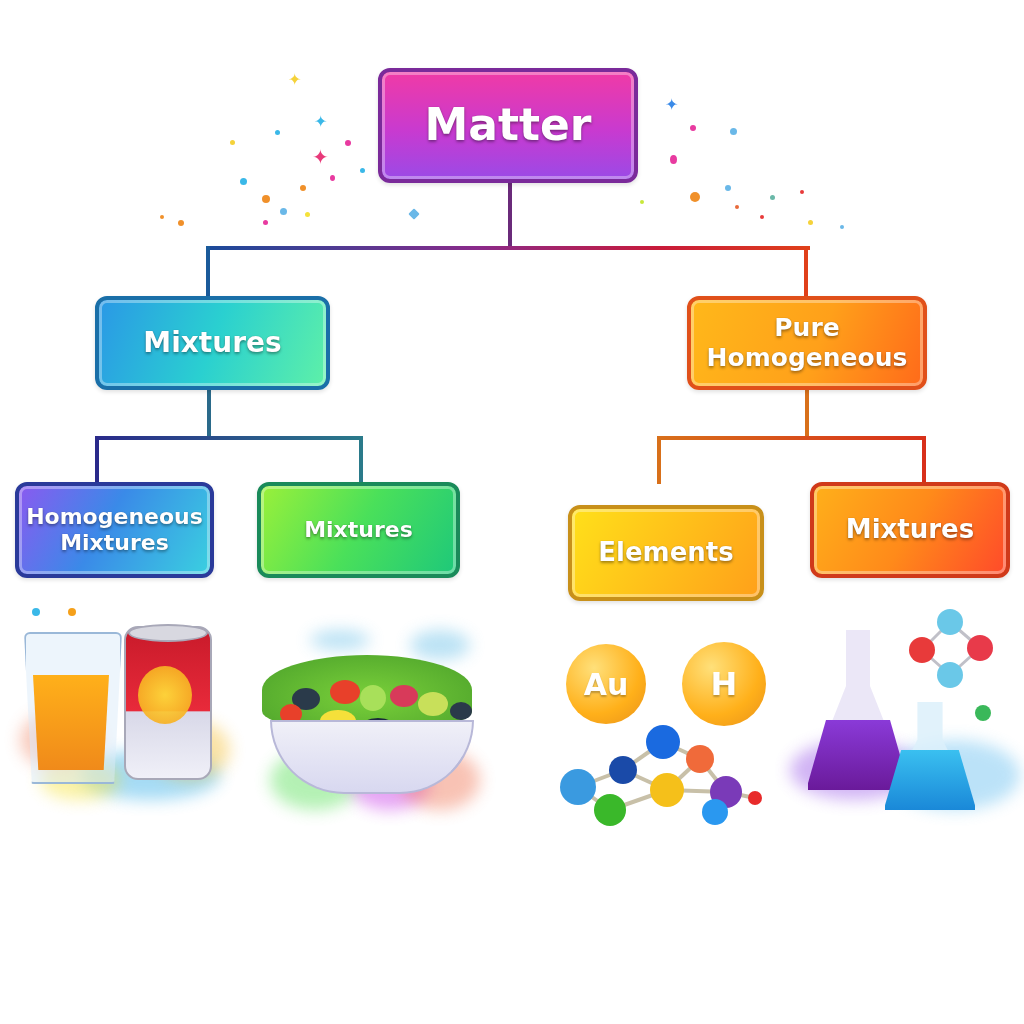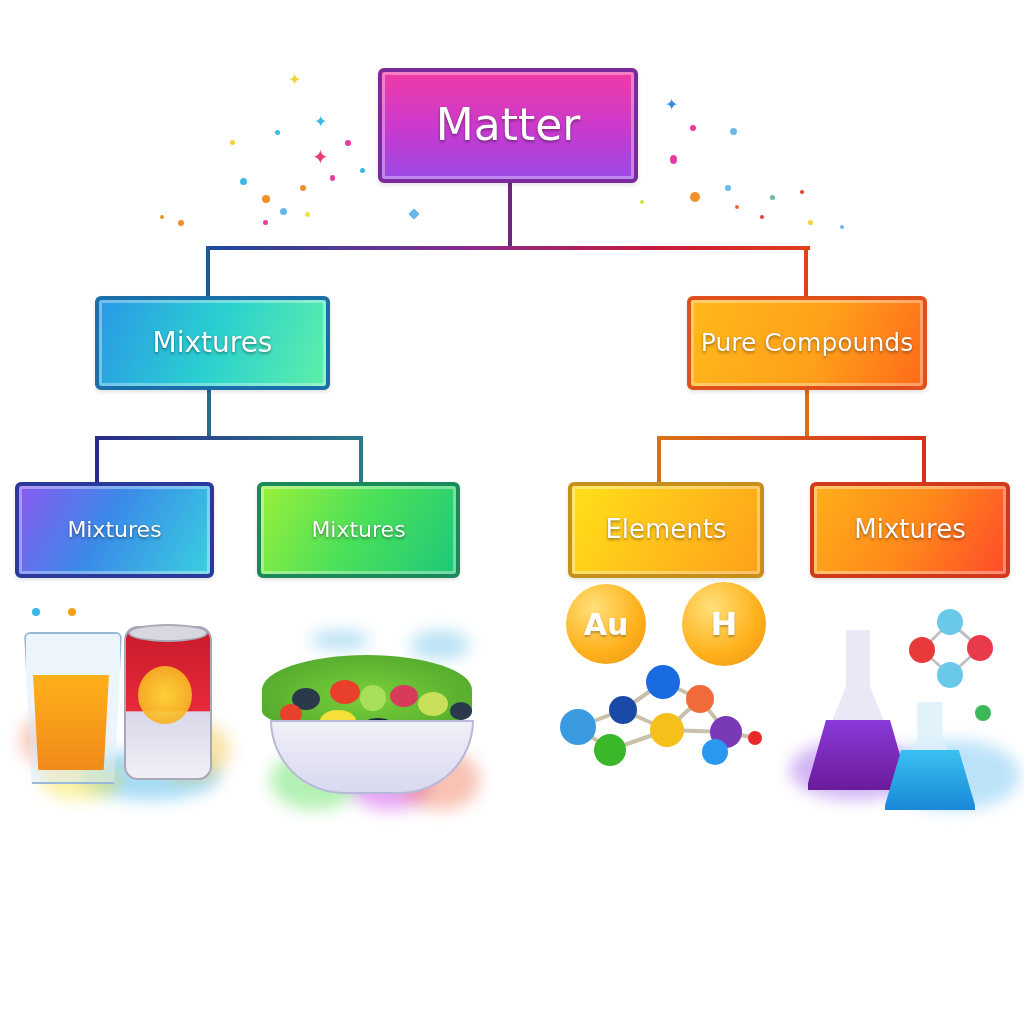--- a/index.html
+++ b/index.html
@@ -1,20 +1,20 @@
 <!DOCTYPE html>
 <html><head>
 <meta charset="utf-8">
 <style>
   html, body { margin:0; padding:0; }
   body { width:1024px; height:1024px; background:#ffffff; position:relative; overflow:hidden; font-family:"DejaVu Sans", sans-serif; }
   .abs { position:absolute; }
   .node {
     position:absolute; box-sizing:border-box; display:flex; align-items:center; justify-content:center;
-    text-align:center; color:#fff; font-weight:normal; border:4px solid; border-radius:6px;
+    text-align:center; color:#fff; font-weight:bold; border:4px solid; border-radius:12px;
     text-shadow:0 2px 3px rgba(0,0,0,0.35), 0 0 1px rgba(0,0,0,0.3);
     box-shadow:inset 0 0 0 3px rgba(255,255,255,0.35), 0 2px 4px rgba(0,0,0,0.12);
     line-height:1.2;
   }
   .node span { display:block; }
   .line { position:absolute; }
   .dot { position:absolute; border-radius:50%; }
   .splash { position:absolute; border-radius:50%; filter:blur(8px); opacity:0.45; }
 </style>
 </head>
@@ -73,34 +73,35 @@
   <span>Matter</span>
 </div>
 
 <div class="node" style="left:95px; top:296px; width:235px; height:94px; font-size:28px;
             background:linear-gradient(110deg,#2a98e6 0%,#2ad0d0 50%,#5ef0a8 100%); border-color:#1a6fa8;">
   <span>Mixtures</span>
 </div>
 
 <div class="node" style="left:687px; top:296px; width:240px; height:94px; font-size:25px;
             background:linear-gradient(110deg,#ffb81a 0%,#ffa01a 55%,#ff6a1a 100%); border-color:#e0501a;">
-  <span>Pure Compounds</span>
+  <span>Pure Homogeneous</span>
 </div>
 
 <div class="node" style="left:15px; top:482px; width:199px; height:96px; font-size:22px; flex-direction:column;
             background:linear-gradient(120deg,#8a5af0 0%,#3a8ae8 45%,#3ad0e0 100%); border-color:#2a3a9a;">
+  <span>Homogeneous</span>
   <span>Mixtures</span>
 </div>
 
 <div class="node" style="left:257px; top:482px; width:203px; height:96px; font-size:22px; flex-direction:column;
             background:linear-gradient(120deg,#9af03a 0%,#4ae05a 50%,#1ec87a 100%); border-color:#1a8a5a;">
   <span>Mixtures</span>
 </div>
 
-<div class="node" style="left:568px; top:482px; width:196px; height:96px; font-size:26px;
+<div class="node" style="left:568px; top:505px; width:196px; height:96px; font-size:26px;
             background:linear-gradient(120deg,#ffe01a 0%,#ffc01a 50%,#ffa01a 100%); border-color:#c8901a;">
   <span>Elements</span>
 </div>
 
 <div class="node" style="left:810px; top:482px; width:200px; height:96px; font-size:26px;
             background:linear-gradient(120deg,#ffb01a 0%,#ff8a1a 50%,#ff4a2a 100%); border-color:#d03a1a;">
   <span>Mixtures</span>
 </div>
 
 <div class="abs" style="left:0; top:600px; width:240px; height:240px;">
@@ -131,21 +132,21 @@
   <div class="dot" style="left:110px;top:85px;width:26px;height:26px;background:#a8e05a;"></div>
   <div class="dot" style="left:140px;top:85px;width:28px;height:22px;background:#d83a5a;"></div>
   <div class="dot" style="left:168px;top:92px;width:30px;height:24px;background:#c8e05a;"></div>
   <div class="dot" style="left:200px;top:102px;width:22px;height:18px;background:#2a3a4a;"></div>
   <div class="dot" style="left:30px;top:104px;width:22px;height:20px;background:#e8402a;"></div>
   <div class="dot" style="left:70px;top:110px;width:36px;height:22px;background:#f5e03a;"></div>
   <div class="dot" style="left:110px;top:118px;width:36px;height:18px;background:#1a2a3a;"></div>
   <div class="abs" style="left:20px;top:120px;width:200px;height:70px;border-radius:0 0 100px 100px;background:linear-gradient(180deg,#f0f0f8,#d8d8f0);border:2px solid #b8b8d8;"></div>
 </div>
 
-<div class="abs" style="left:550px; top:564px; width:230px; height:240px;">
+<div class="abs" style="left:550px; top:624px; width:230px; height:240px;">
   <div class="abs" style="left:16px;top:20px;width:80px;height:80px;border-radius:50%;background:radial-gradient(circle at 35% 30%,#ffe07a,#ffb01a 60%,#e8901a);display:flex;align-items:center;justify-content:center;color:#fff;font-weight:bold;font-size:30px;text-shadow:0 2px 2px rgba(0,0,0,0.25);">
     <span>Au</span>
   </div>
   <div class="abs" style="left:132px;top:18px;width:84px;height:84px;border-radius:50%;background:radial-gradient(circle at 35% 30%,#ffe07a,#ffb01a 60%,#e8901a);display:flex;align-items:center;justify-content:center;color:#fff;font-weight:bold;font-size:32px;text-shadow:0 2px 2px rgba(0,0,0,0.25);">
     <span>H</span>
   </div>
   <div>
     <svg class="abs" style="left:0;top:0;" width="230" height="240" viewBox="0 0 230 240">
       <g stroke="#c8c0a8" stroke-width="4">
         <line x1="28" y1="163" x2="73" y2="146"></line>

